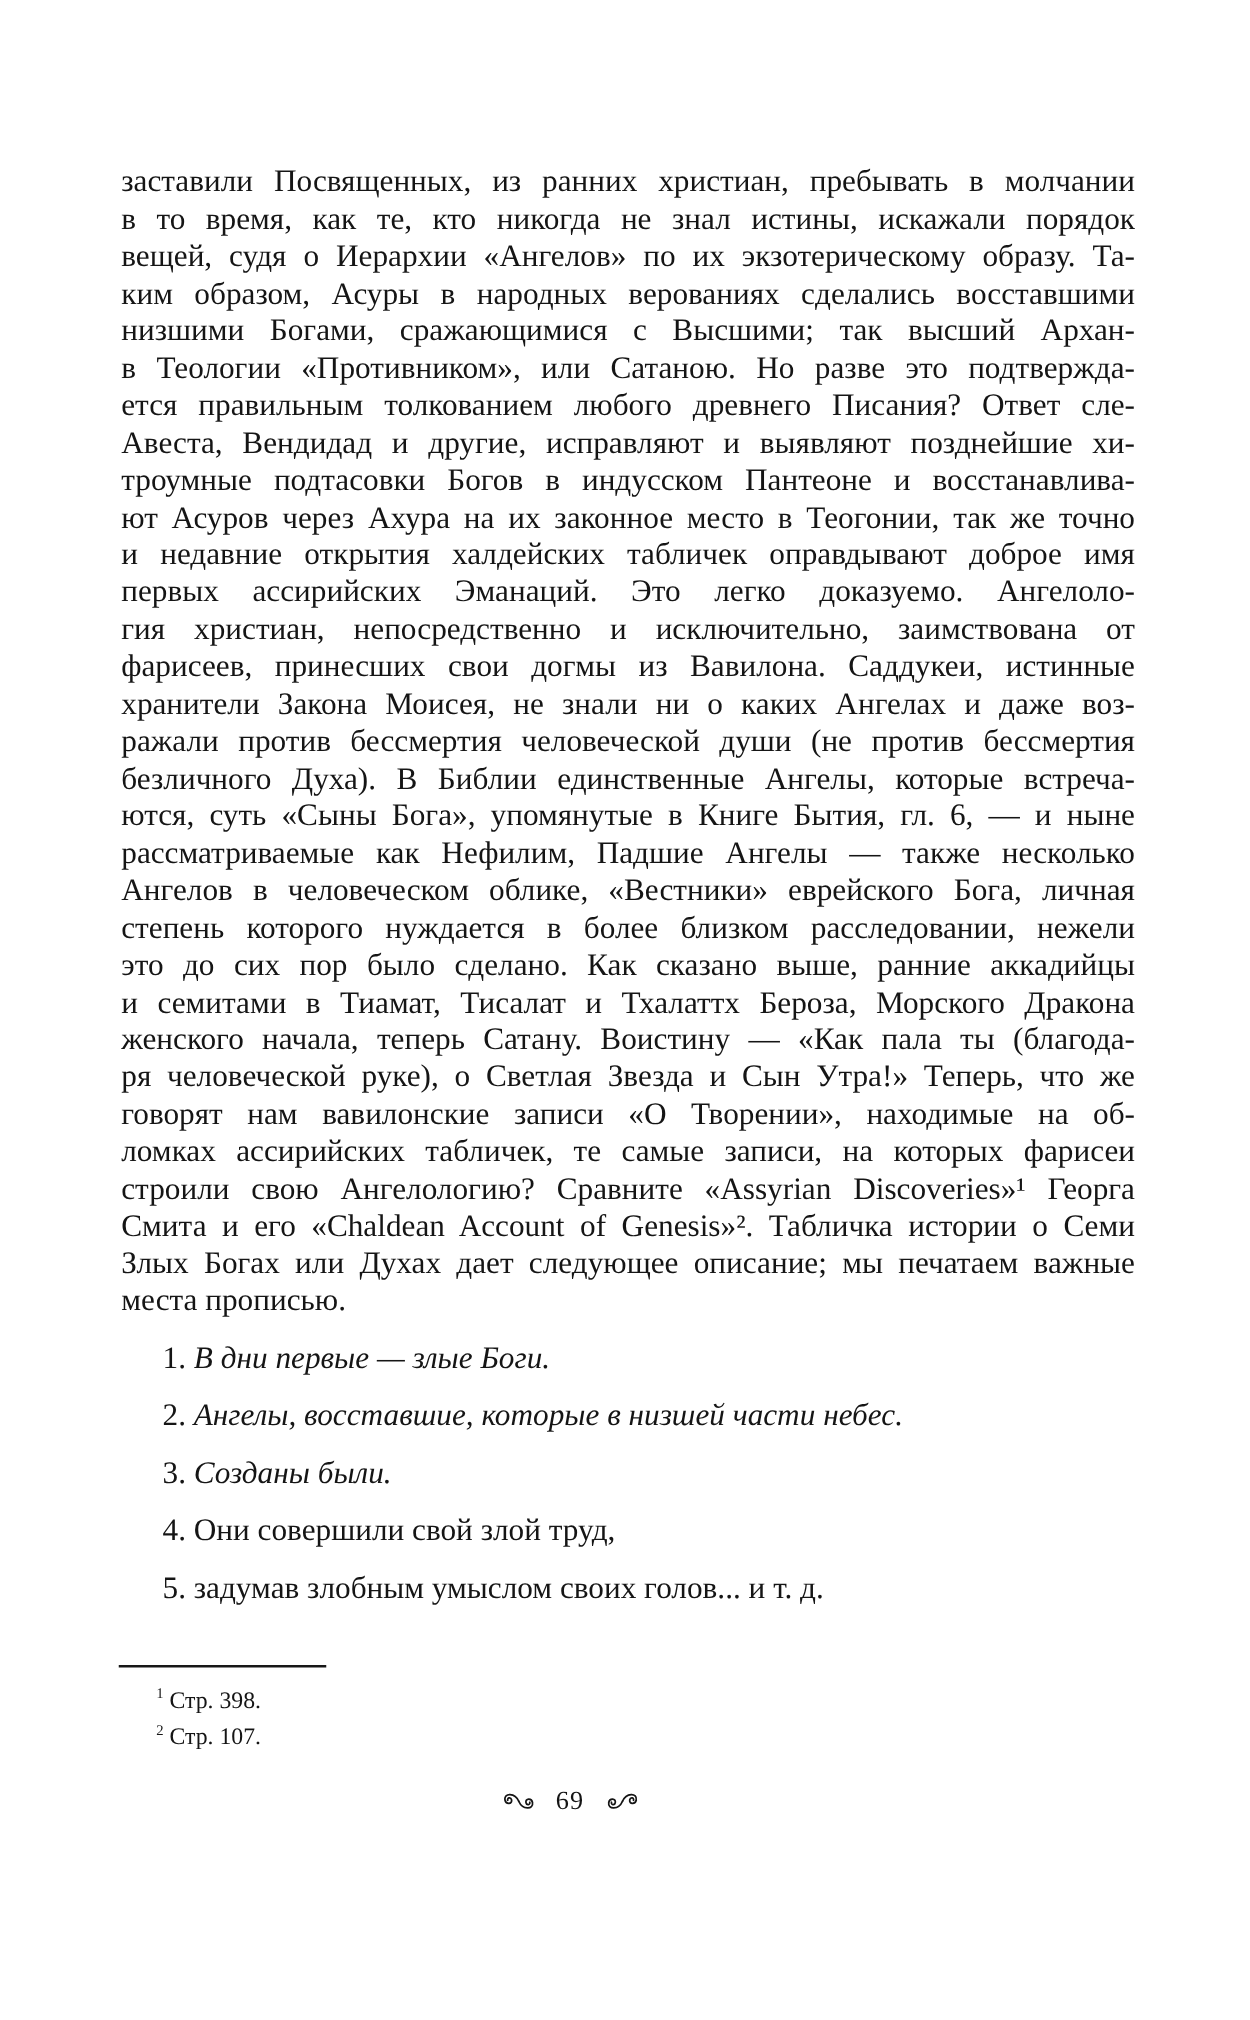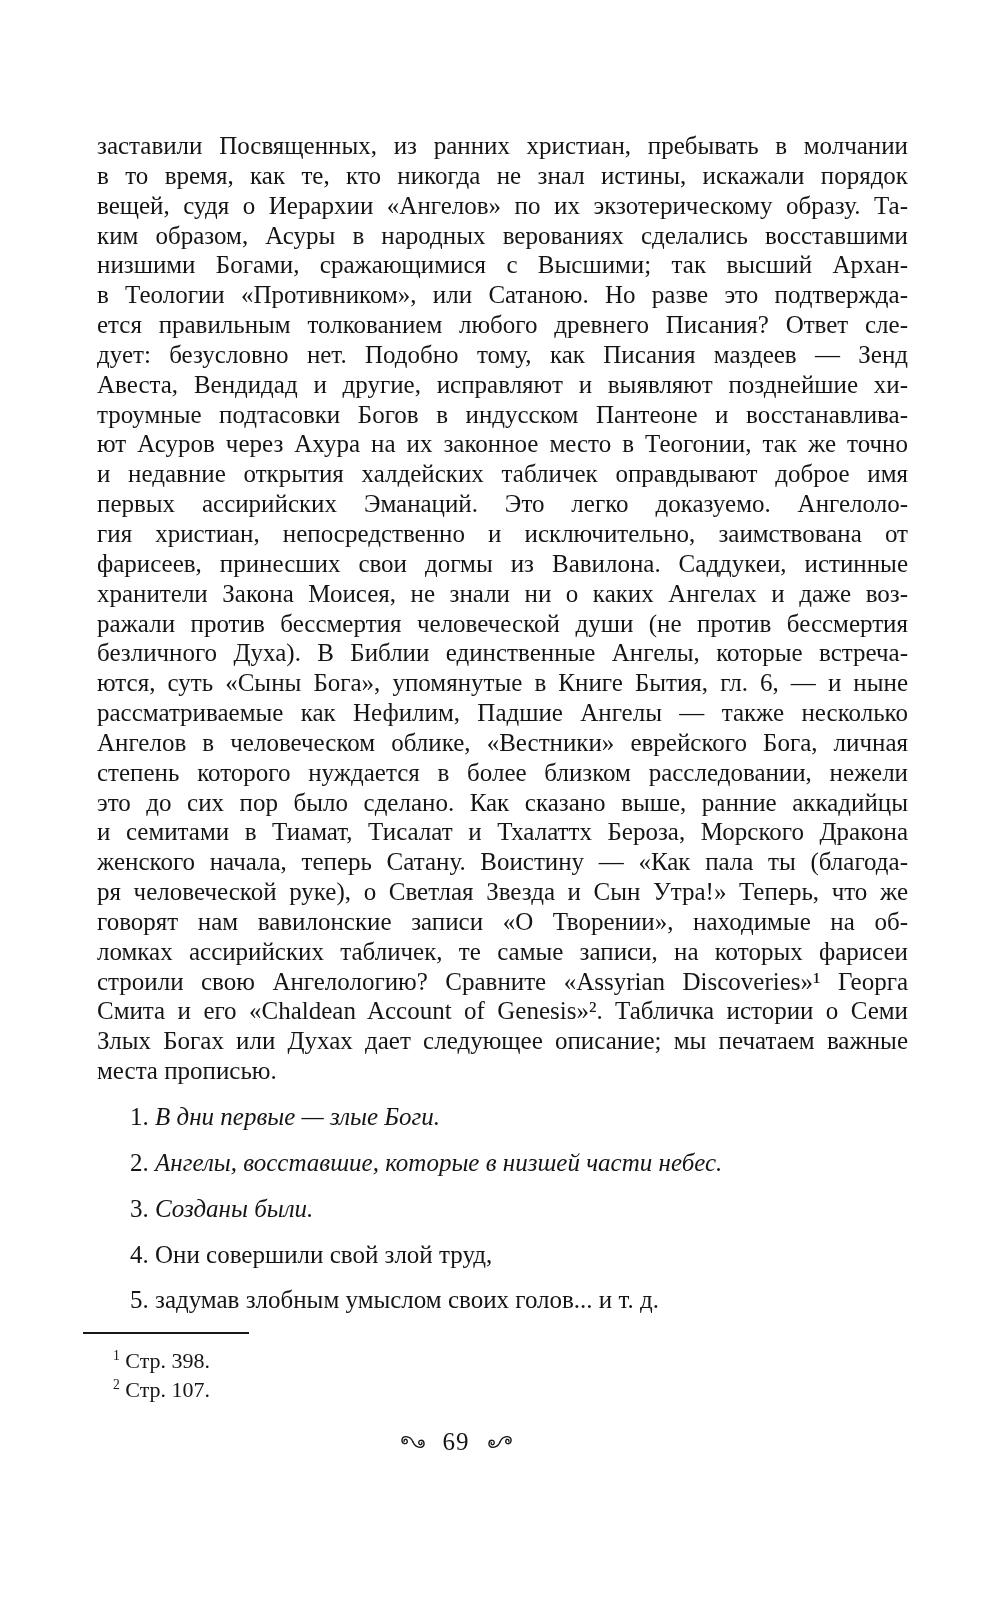--- a/index.html
+++ b/index.html
@@ -37,24 +37,24 @@
   .list-item {
     padding-left:33px;
     text-align:left;
     text-align-last:left;
     margin-top:16px;
   }
   .list-item .li-num { font-style:normal; }
   .li-italic .li-text { font-style:italic; }
   .footnotes {
     position:absolute;
-    left:83px;
+    left:95px;
     top:1332px;
     width:700px;
-    font-size:22px;
+    font-size:19px;
     line-height:29px;
   }
   .fn-rule {
     width:166px;
     height:2px;
     background:#171717;
     margin-bottom:12px;
   }
   .fn-line { padding-left:30px; }
   sup {
@@ -64,40 +64,39 @@
   }
   .pagefoot {
     position:absolute;
     left:0;
     top:1428px;
     width:912px;
     display:flex;
     align-items:center;
     justify-content:center;
     gap:15px;
-    font-size:25px;
+    font-size:21px;
   }
   .fleuron { display:inline-block; line-height:0; }
   .fleuron.right svg { transform:scaleX(-1); }
   .page-num { letter-spacing:1px; }
 </style>
 </head>
 <body>
 
 <div class="page">
 
   <div class="text-block">
     <div class="line">заставили Посвященных, из ранних христиан, пребывать в молчании</div>
     <div class="line">в то время, как те, кто никогда не знал истины, искажали порядок</div>
     <div class="line">вещей, судя о Иерархии «Ангелов» по их экзотерическому образу. Та-</div>
     <div class="line">ким образом, Асуры в народных верованиях сделались восставшими</div>
     <div class="line">низшими Богами, сражающимися с Высшими; так высший Архан-</div>
     <div class="line">в Теологии «Противником», или Сатаною. Но разве это подтвержда-</div>
     <div class="line">ется правильным толкованием любого древнего Писания? Ответ сле-</div>
-    <div class="line">дует: безусловно нет. Подобно тому, как Писания маздеев — Зенд</div>
     <div class="line">Авеста, Вендидад и другие, исправляют и выявляют позднейшие хи-</div>
     <div class="line">троумные подтасовки Богов в индусском Пантеоне и восстанавлива-</div>
     <div class="line">ют Асуров через Ахура на их законное место в Теогонии, так же точно</div>
     <div class="line">и недавние открытия халдейских табличек оправдывают доброе имя</div>
     <div class="line">первых ассирийских Эманаций. Это легко доказуемо. Ангелоло-</div>
     <div class="line">гия христиан, непосредственно и исключительно, заимствована от</div>
     <div class="line">фарисеев, принесших свои догмы из Вавилона. Саддукеи, истинные</div>
     <div class="line">хранители Закона Моисея, не знали ни о каких Ангелах и даже воз-</div>
     <div class="line">ражали против бессмертия человеческой души (не против бессмертия</div>
     <div class="line">безличного Духа). В Библии единственные Ангелы, которые встреча-</div>

